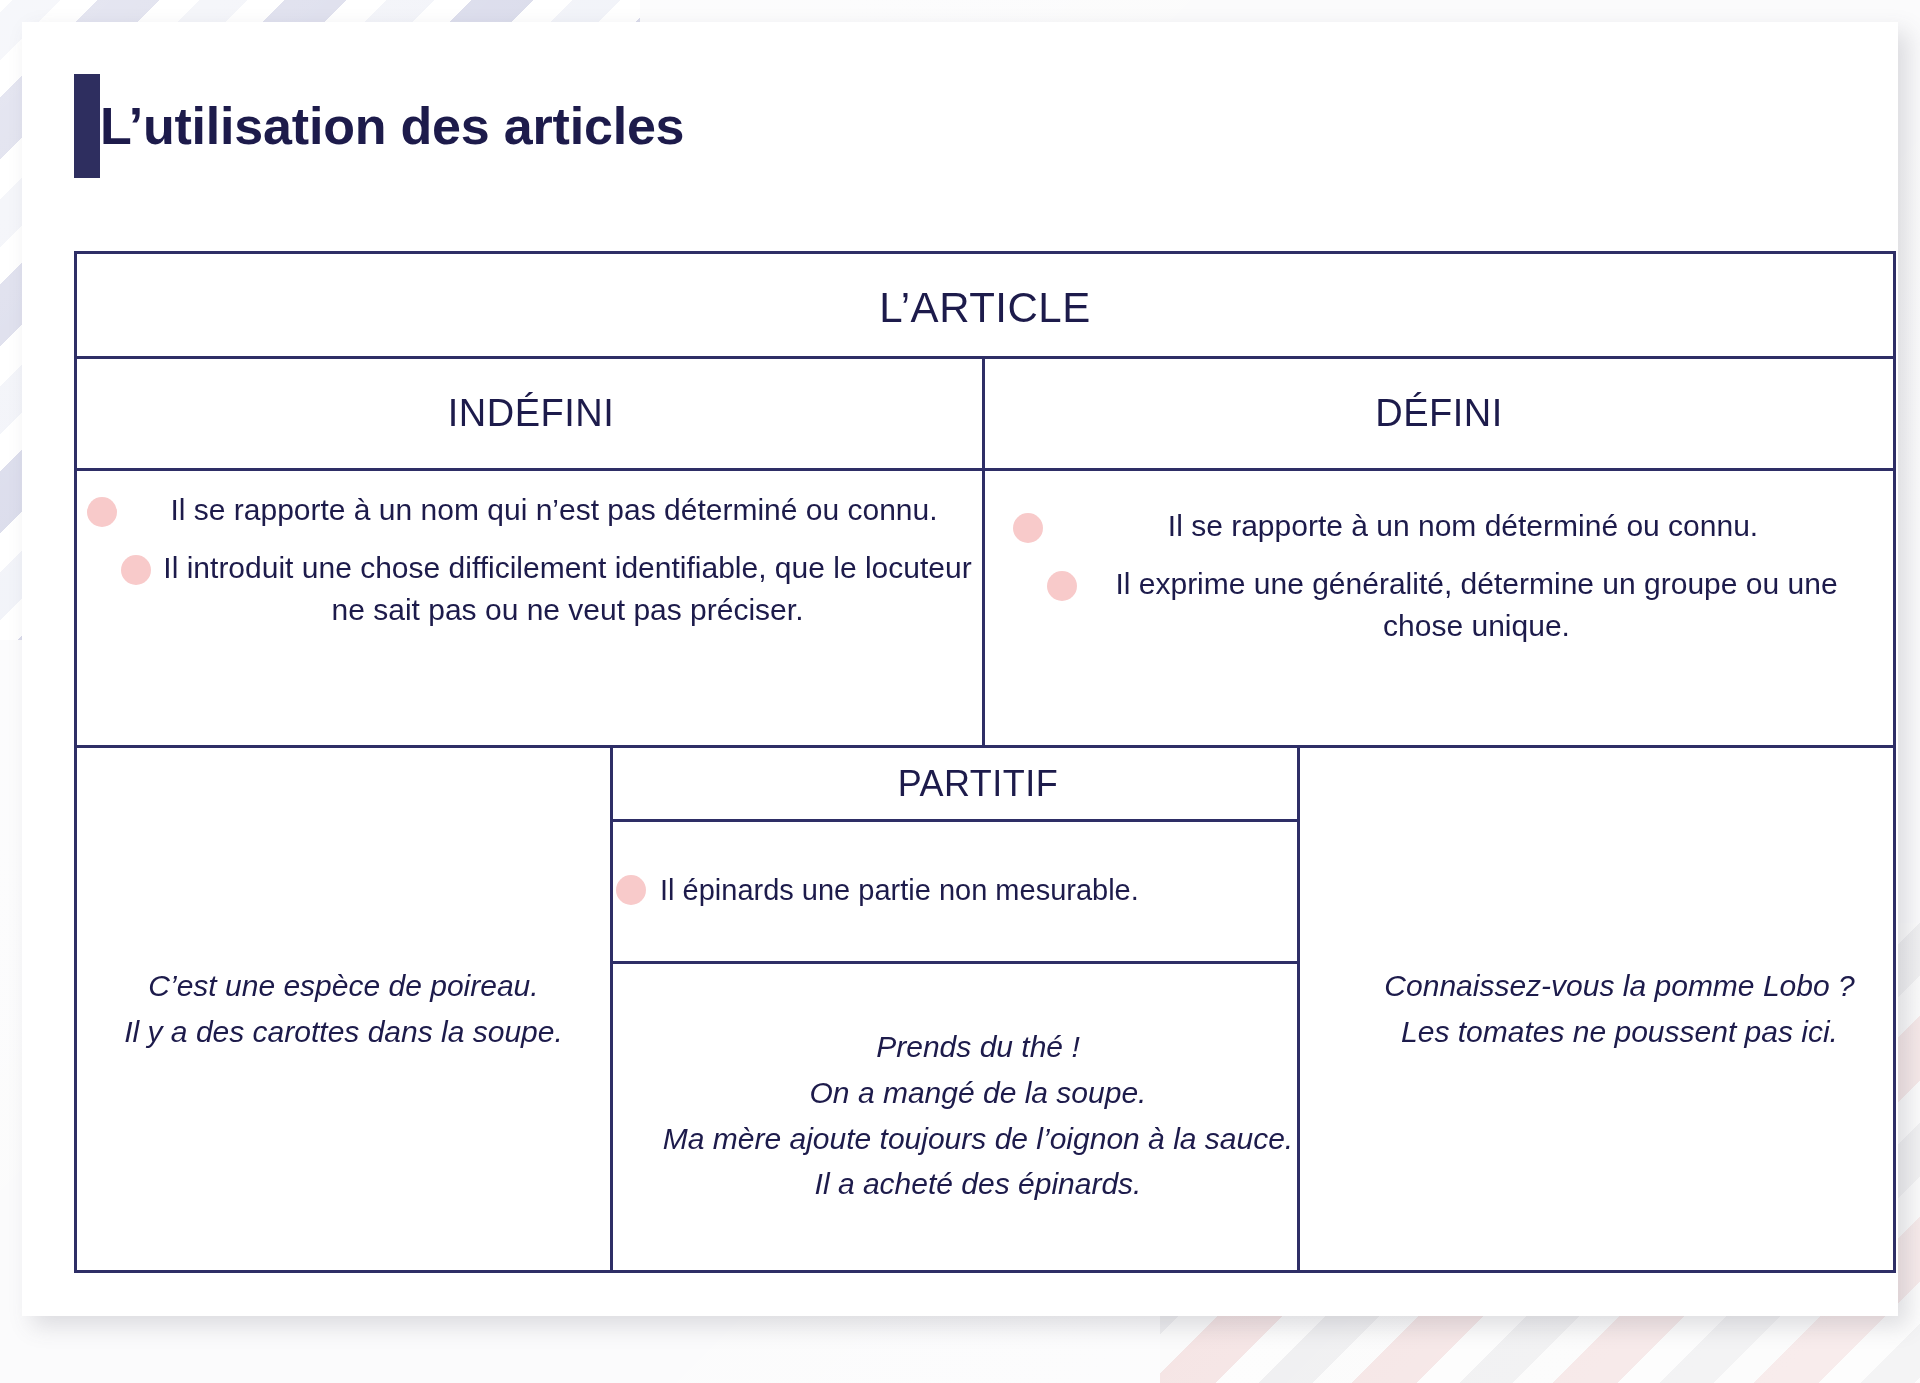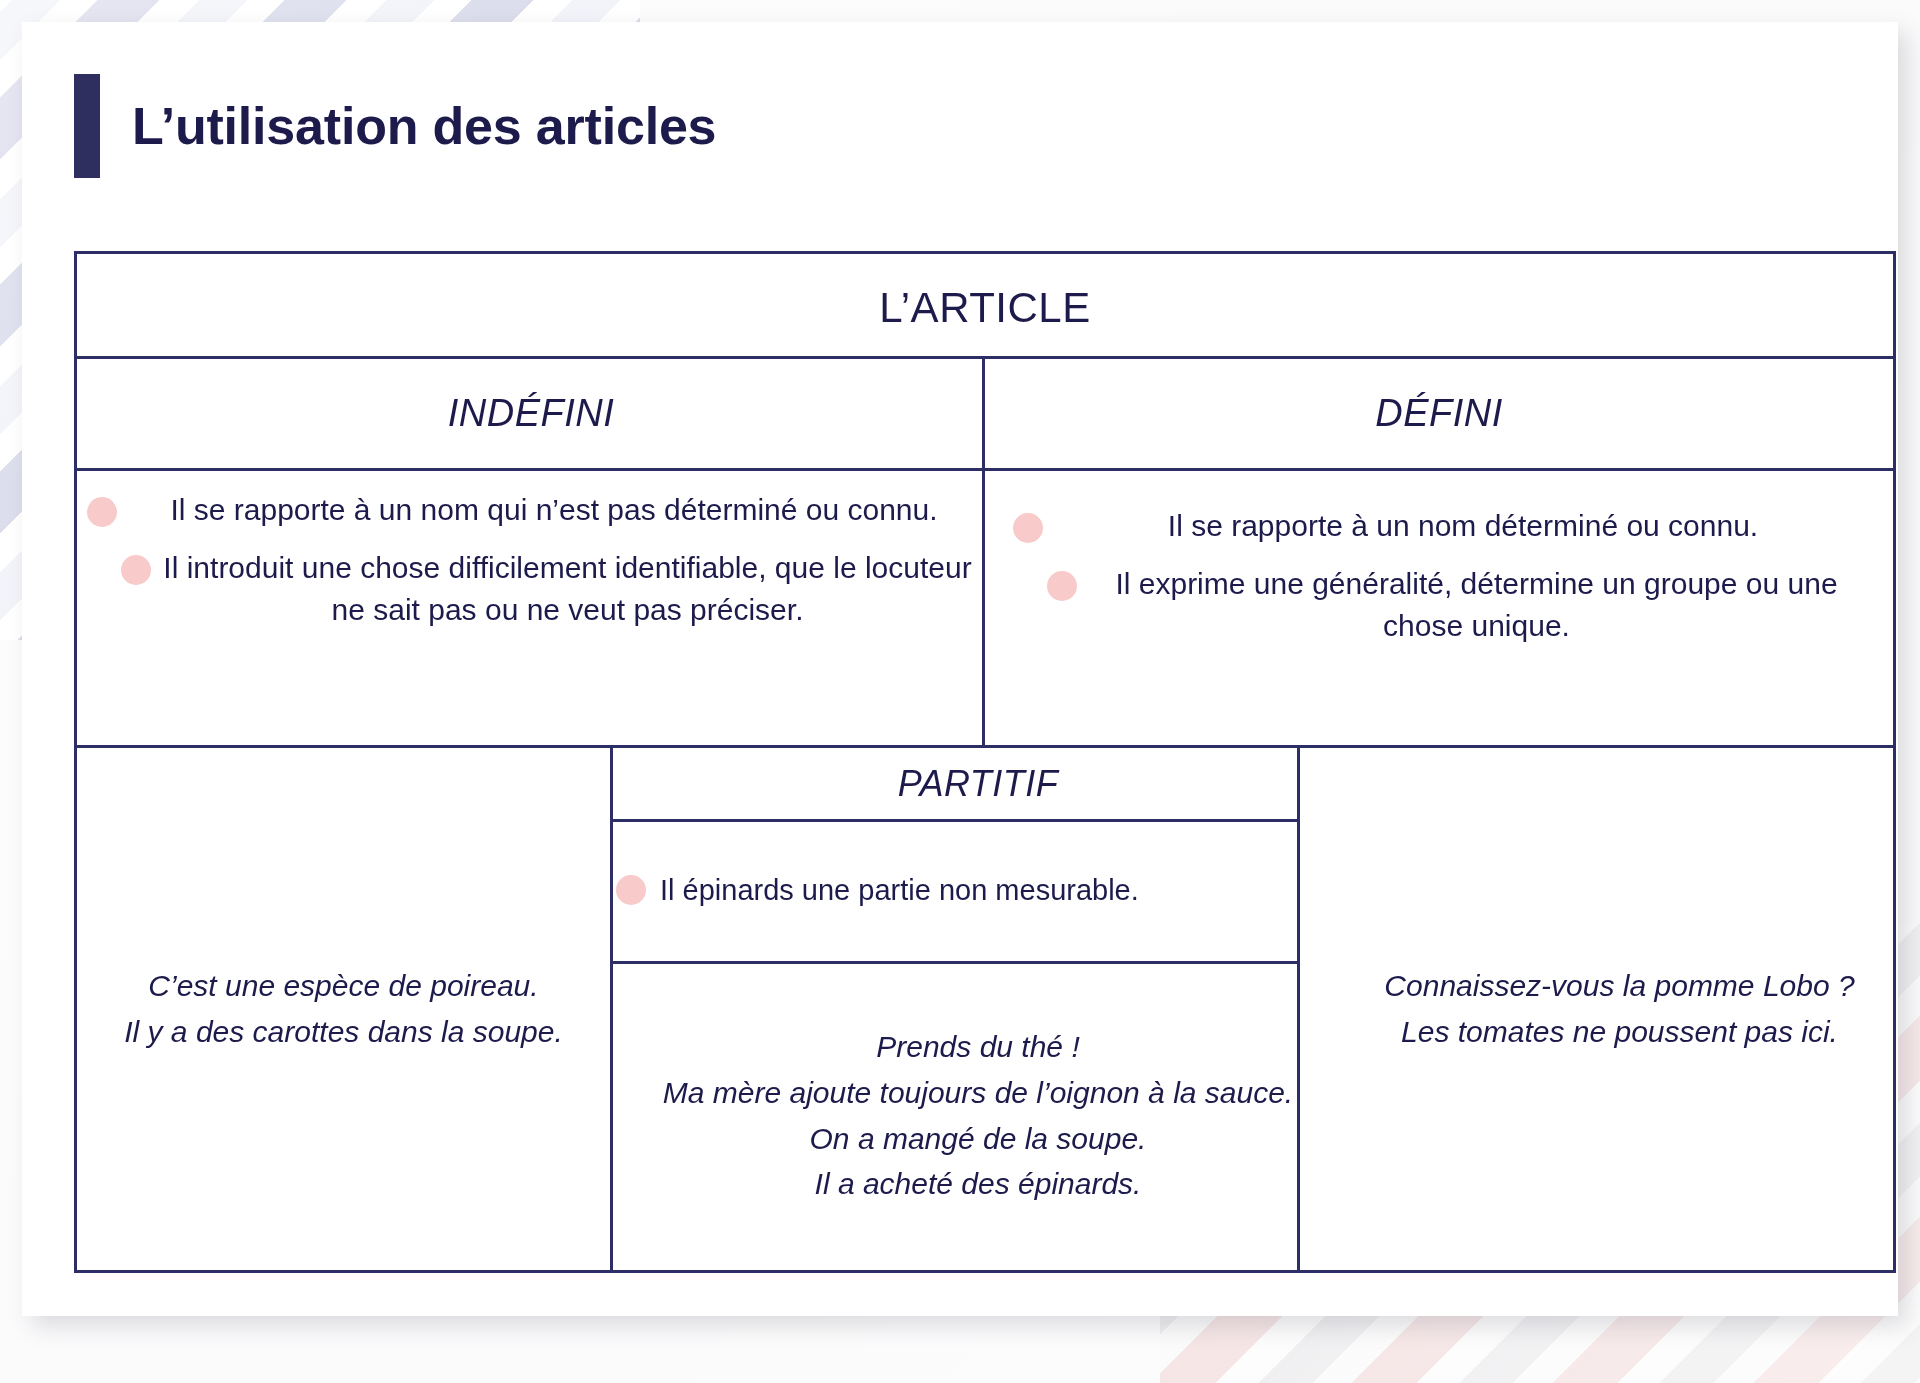--- a/index.html
+++ b/index.html
@@ -67,21 +67,20 @@
     box-shadow: 10px 10px 22px rgba(80,80,95,0.18);
   }
 
   
   .title-row {
     position: absolute;
     left: 52px;
     top: 52px;
     display: flex;
     align-items: center;
-    gap: 32px;
   }
   .title-bar {
     width: 26px;
     height: 104px;
     background: #2e2e5f;
   }
   .title-text {
     font-size: 52px;
     font-weight: bold;
     color: #1d1b4b;
@@ -136,21 +135,20 @@
   .r-kinds .cell {
     display: flex; align-items: center; justify-content: center;
     box-sizing: border-box;
   }
   .r-kinds .left  { width: 908px; }
   .r-kinds .right { flex: 1; border-radius: 20px; }
   .kind-label {
     font-size: 38px;
     letter-spacing: 0.5px;
     color: #1d1b4b;
-    font-style: italic;
   }
 
   
   .r-desc {
     position: absolute;
     left: 0; top: 217px;
     width: 100%; height: 274px;
     display: flex;
   }
   .r-desc .col-left  { width: 908px; box-sizing: border-box; padding: 18px 8px 0 10px; }
@@ -319,22 +317,22 @@
         </div>
         <div class="b-mid-def">
           <div class="bullet-line">
             <div class="dot"></div>
             <div class="btext">Il épinards une partie non mesurable.</div>
           </div>
         </div>
         <div class="b-mid-ex">
           <div class="examples">
               <div>Prends <b>du</b> thé !</div>
+              <div>On a mangé <b>de la</b> soupe.</div>
               <div>Ma mère ajoute toujours <b>de l’</b>oignon à la sauce.</div>
-              <div>On a mangé <b>de la</b> soupe.</div>
               <div>Il a acheté <b>des</b> épinards.</div>
             </div>
         </div>
       </div>
 
       <div class="b-right">
         <div class="examples">
             <div>Connaissez-vous <b>la</b> pomme Lobo ?</div>
             <div><b>Les</b> tomates ne poussent pas ici.</div>
           </div>

